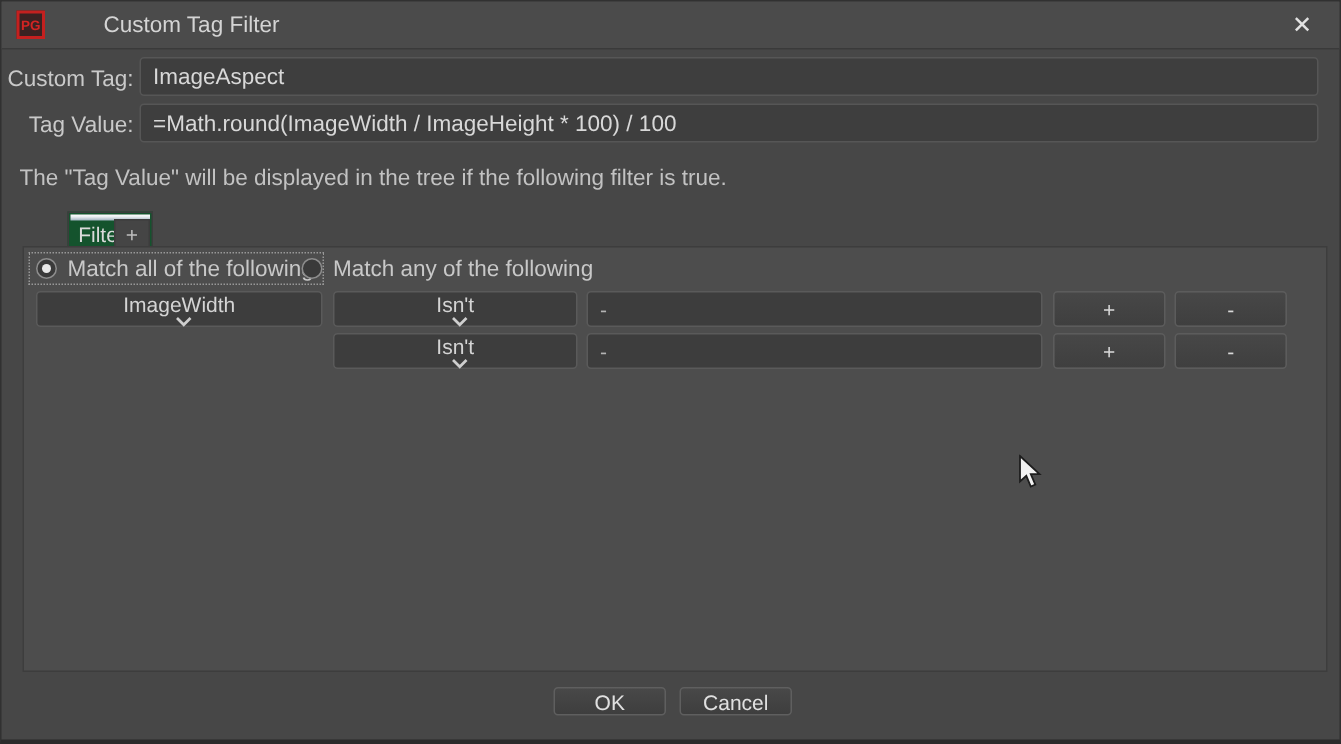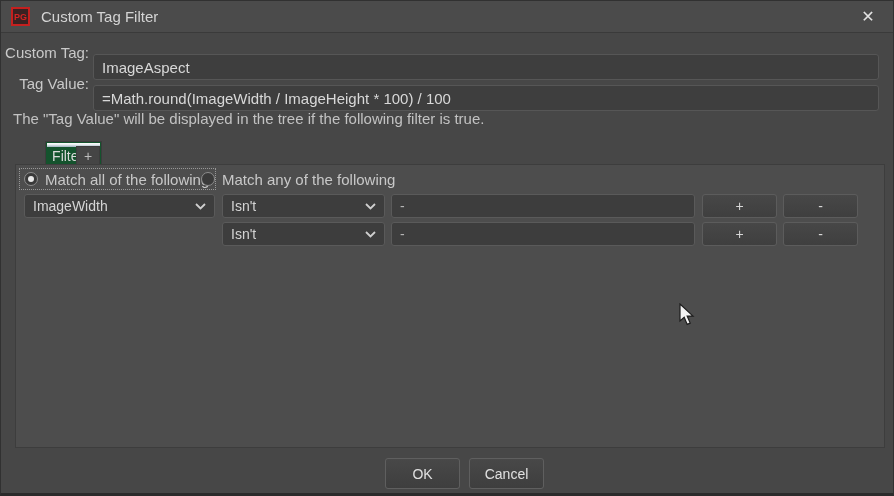--- a/index.html
+++ b/index.html
@@ -12,21 +12,21 @@
     border:1px solid #313131;
     border-bottom:3px solid #2b2b2b;
     overflow:hidden;
     color:#cccccc;
   }
 
   
   .titlebar {
     position:absolute; top:0; left:0; right:0; height:32px;
     background:#4b4b4b; border-bottom:1px solid #3a3a3a;
-    display:flex; align-items:center; padding:0 10px;
+    display:flex; align-items:center; padding:0 10px;gap:28px;
   }
   .app-icon {
     width:19px; height:19px; margin-right:11px;
     border:2px solid #c4201f; background:#3a2222;
     color:#d32423; font-size:9px; font-weight:bold;
     display:flex; align-items:center; justify-content:center;
     letter-spacing:0;
   }
   .title-text { font-size:15px; color:#d4d4d4; }
   .close-btn {
@@ -37,21 +37,21 @@
 
   
   .field-label {
     position:absolute; left:0; width:88px; text-align:right;
     font-size:15px; color:#c9c9c9;
   }
   .text-input {
     position:absolute; left:92px; width:786px; height:26px;
     background:#3e3e3e; border:1px solid #565656; border-radius:3px;
     color:#d8d8d8; font-size:15px; font-family:"Liberation Sans", sans-serif;
-    padding:0 8px; outline:none;margin-top:16px;
+    padding:0 8px; outline:none;
   }
 
   .description {
     position:absolute; left:12px; top:109px;
     font-size:15px; color:#c2c2c2;
   }
 
   
   .tab-active {
     position:absolute; left:16px; top:140px; width:57px; height:24px;
@@ -93,21 +93,21 @@
   .radio-label { font-size:15px; color:#c8c8c8; white-space:nowrap; }
 
   .filter-row { position:absolute; left:0; top:0; width:100%; height:24px; }
   .filter-row.row-0 { top:29px; }
   .filter-row.row-1 { top:57px; }
 
   .combo {
     position:absolute; height:24px;
     background:#3d3d3d; border:1px solid #5a5a5a; border-radius:3px;
     display:flex; align-items:center; justify-content:space-between;
-    padding:0 8px; font-size:14px; color:#d4d4d4;
+    padding:0 8px; font-size:14px; color:#d4d4d4;flex-direction:column;
   }
   .combo.field-combo { left:8px; width:191px; }
   .combo.op-combo   { left:206px; width:163px; }
   .chevron { flex:none; margin-left:6px; display:flex; align-items:center; }
 
   .value-input {
     position:absolute; left:375px; width:304px; height:24px;
     background:#3d3d3d; border:1px solid #5a5a5a; border-radius:3px;
     color:#b4b4b4; font-size:14px; font-family:"Liberation Sans", sans-serif;
     padding:0 8px; outline:none;
@@ -118,25 +118,25 @@
     background:linear-gradient(180deg,#474747,#3f3f3f);
     border:1px solid #5c5c5c; border-radius:3px;
     color:#d8d8d8; font-size:14px;
     display:flex; align-items:center; justify-content:center;
   }
   .row-btn.add-btn { left:686px; }
   .row-btn.remove-btn { left:767px; }
 
   
   .dlg-btn {
-    position:absolute; top:457px; height:31px; width:75px;
+    position:absolute; top:457px; height:19px; width:75px;
     background:linear-gradient(180deg,#484848,#3e3e3e);
     border:1px solid #5f5f5f; border-radius:3px;
     color:#e0e0e0; font-size:14px;
-    display:flex; align-items:center; justify-content:center;margin-left:16px;
+    display:flex; align-items:center; justify-content:center;
   }
   .ok-btn { left:368px; }
   .cancel-btn { left:452px; }
 
   .cursor { position:absolute; left:677px; top:302px; pointer-events:none; }
 </style>
 </head>
 <body>
 
 <div class="dialog">

